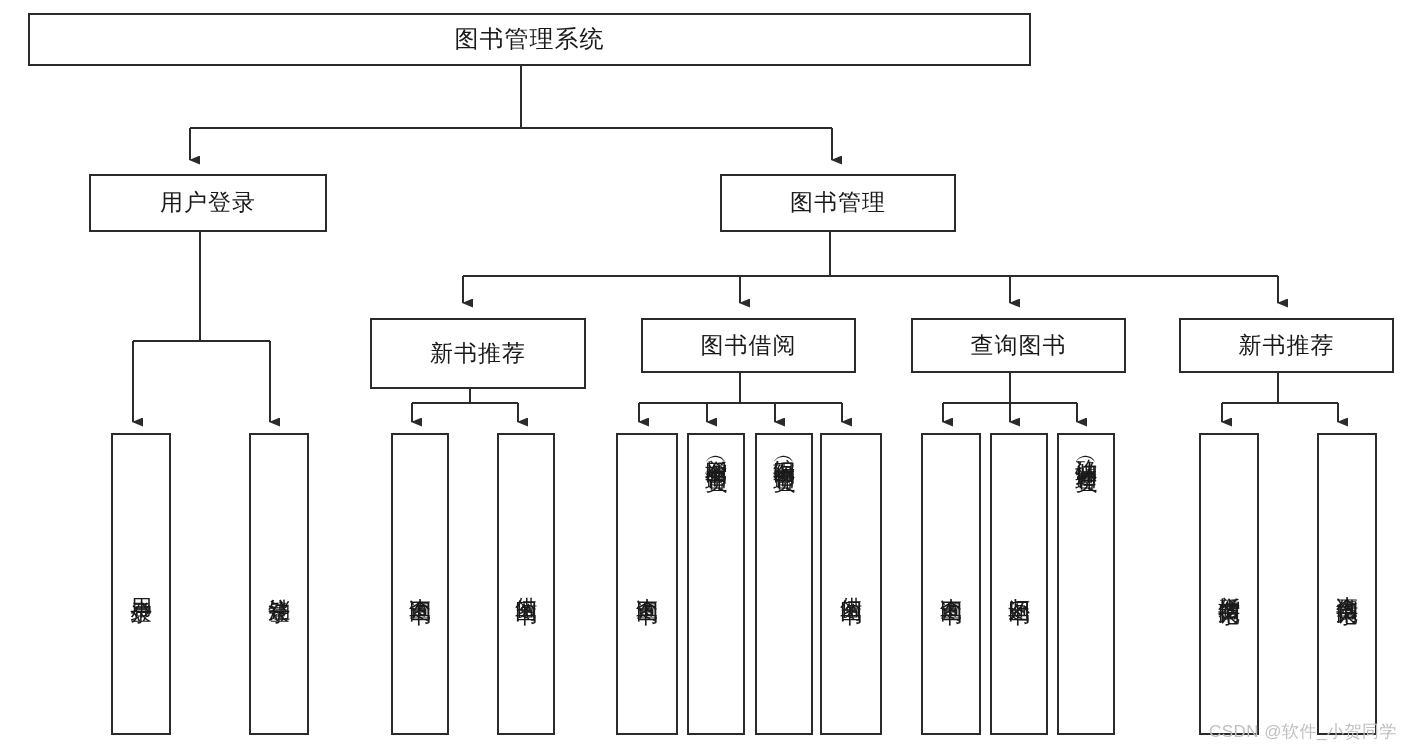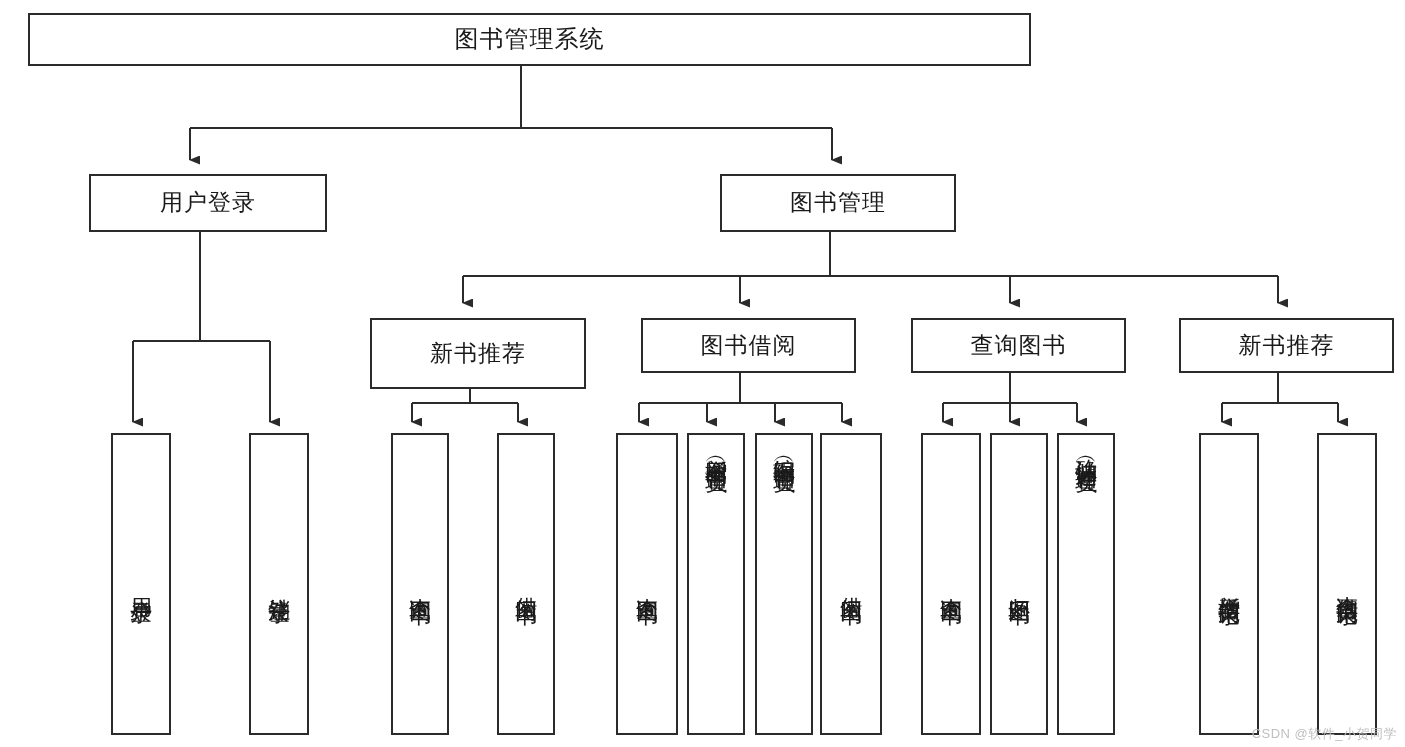--- a/index.html
+++ b/index.html
@@ -57,21 +57,21 @@
     color:#1a1a1a;
   }
   
   .node.vert.toptext{ align-items:flex-start; }
   .node.vert.midtext{ align-items:center; }
 
   .watermark{
     position:absolute;
     right:8px;
     bottom:4px;
-    font-size:13px;
+    font-size:17px;
     color:#bfbfbf;
     letter-spacing:.5px;
     z-index:5;
     white-space:nowrap;
     font-family:"Liberation Sans","DejaVu Sans",sans-serif;
   }
 </style>
 </head>
 <body>
 

